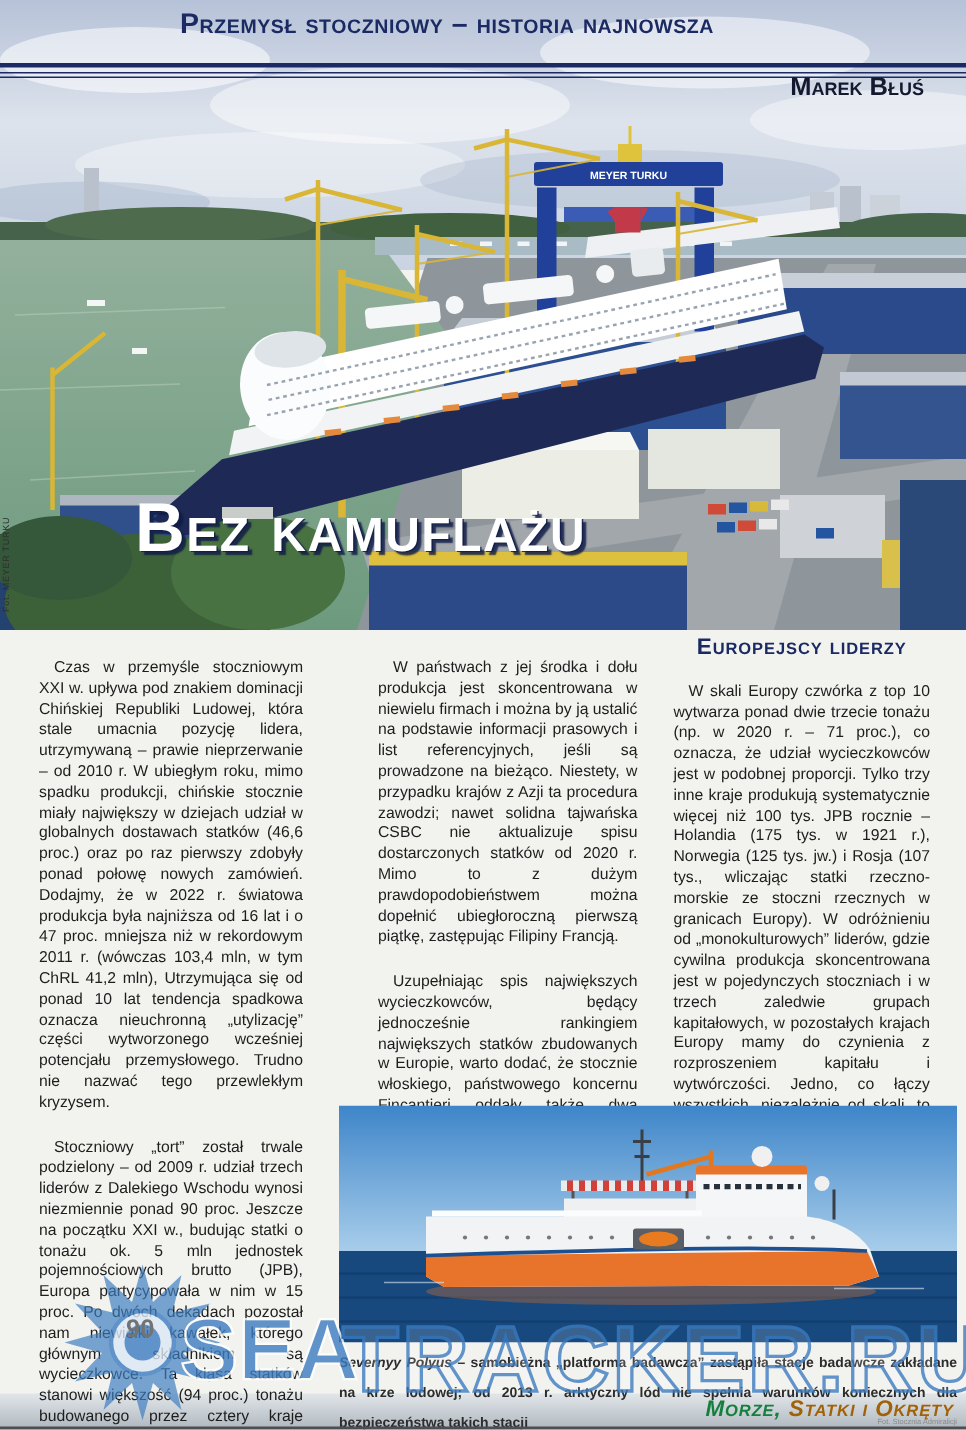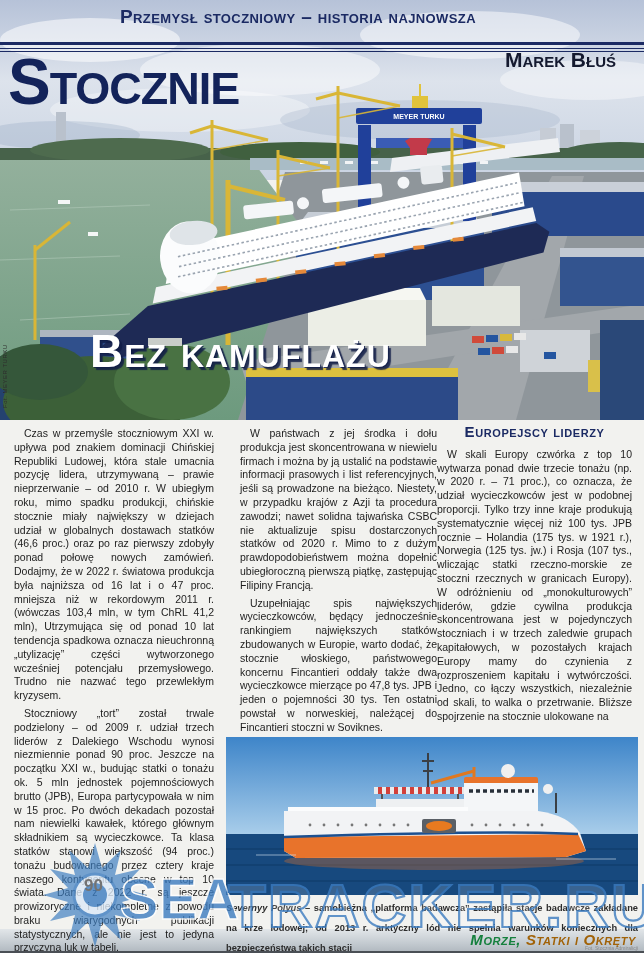--- a/index.html
+++ b/index.html
@@ -10,33 +10,33 @@
   .hero svg{display:block;}
   
   .kicker{position:absolute;top:6px;left:0;width:596px;text-align:center;
           font-variant:small-caps;font-weight:bold;font-size:19px;letter-spacing:.4px;
           color:#1b2a63;z-index:3;}
   .rule{position:absolute;left:0;width:644px;background:#1b2a63;z-index:3;}
   .rule.r1{top:42px;height:3px;}
   .rule.r2{top:48px;height:1px;}
   .rule.r3{top:51px;height:1px;}
   .author{position:absolute;top:48px;right:28px;font-variant:small-caps;font-weight:bold;
-          font-size:21px;color:#14192f;z-index:3;}
+          font-size:17px;color:#14192f;z-index:3;}
   .big-title{position:absolute;top:50px;left:8px;font-variant:small-caps;font-weight:900;
           font-size:64px;line-height:1;letter-spacing:-1px;color:#13235a;z-index:3;}
   .overlay-title{position:absolute;top:324px;left:90px;width:548px;text-align:left;
           font-variant:small-caps;font-weight:900;font-size:46px;letter-spacing:1px;color:#fff;
           text-shadow:3px 3px 1px rgba(16,28,70,.85),1px 1px 0 rgba(16,28,70,.8);z-index:3;}
   .hero-credit{position:absolute;left:2px;top:408px;transform:rotate(-90deg);
           transform-origin:left top;font-size:6px;color:#2e2e2e;letter-spacing:.5px;z-index:3;
           white-space:nowrap;}
   
   .col{position:absolute;top:423px;text-align:justify;font-size:10.5px;line-height:13.8px;
        color:#1d1d1d;z-index:2;}
-  .col p{margin:4px;text-indent:10px;}
+  .col p{margin:16px;text-indent:10px;}
   .col1{left:10px;width:208px;}
   .col2{left:236px;width:205px;}
   .col3{left:433px;width:203px;}
   .col3 h2{margin:2px 0 9px;text-align:center;font-variant:small-caps;font-size:15px;
        font-weight:bold;letter-spacing:.6px;color:#1b2a63;}
   
   .vessel{position:absolute;left:226px;top:737px;width:412px;z-index:2;}
   .vessel svg{display:block;}
   .caption{position:relative;margin-top:3px;font-size:9.3px;line-height:20px;color:#2c2c2c;
        font-weight:bold;text-align:justify;}
@@ -243,21 +243,20 @@
           <rect x="88" y="232" width="10" height="4"></rect>
       </g>
     </svg>
   </div>
 
   <div class="kicker">Przemysł stoczniowy – historia najnowsza</div>
   <div class="rule r1"></div>
   <div class="rule r2"></div>
   <div class="rule r3"></div>
   <div class="author">Marek Błuś</div>
-  <div class="big-title">Stocznie</div>
   <div class="overlay-title">Bez kamuflażu</div>
   <div class="hero-credit">Fot. MEYER TURKU</div>
 
   <div class="col col1">
     <p>Czas w przemyśle stoczniowym XXI w. upływa pod znakiem dominacji Chińskiej Republiki Ludowej, która stale umacnia pozycję lidera, utrzymywaną – prawie nieprzerwanie – od 2010 r. W ubiegłym roku, mimo spadku produkcji, chińskie stocznie miały największy w dziejach udział w globalnych dostawach statków (46,6 proc.) oraz po raz pierwszy zdobyły ponad połowę nowych zamówień. Dodajmy, że w 2022 r. światowa produkcja była najniższa od 16 lat i o 47 proc. mniejsza niż w rekordowym 2011 r. (wówczas 103,4 mln, w tym ChRL 41,2 mln), Utrzymująca się od ponad 10 lat tendencja spadkowa oznacza nieuchronną „utylizację” części wytworzonego wcześniej potencjału przemysłowego. Trudno nie nazwać tego przewlekłym kryzysem.</p>
     <p>Stoczniowy „tort” został trwale podzielony – od 2009 r. udział trzech liderów z Dalekiego Wschodu wynosi niezmiennie ponad 90 proc. Jeszcze na początku XXI w., budując statki o tonażu ok. 5 mln jednostek pojemnościowych brutto (JPB), Europa partycypowała w nim w 15 proc. Po dwóch dekadach pozostał nam niewielki kawałek, którego głównym składnikiem są wycieczkowce. Ta klasa statków stanowi większość (94 proc.) tonażu budowanego przez cztery kraje naszego kontynentu obecne w top 10 świata. Dane z 2022 r. są jeszcze prowizoryczne i niekompletne z powodu braku wiarygodnych publikacji statystycznych, ale nie jest to jedyna przyczyna luk w tabeli.</p>
   </div>
   <div class="col col2">
     <p>W państwach z jej środka i dołu produkcja jest skoncentrowana w niewielu firmach i można by ją ustalić na podstawie informacji prasowych i list referencyjnych, jeśli są prowadzone na bieżąco. Niestety, w przypadku krajów z Azji ta procedura zawodzi; nawet solidna tajwańska CSBC nie aktualizuje spisu dostarczonych statków od 2020 r. Mimo to z dużym prawdopodobieństwem można dopełnić ubiegłoroczną pierwszą piątkę, zastępując Filipiny Francją.</p>
     <p>Uzupełniając spis największych wycieczkowców, będący jednocześnie rankingiem największych statków zbudowanych w Europie, warto dodać, że stocznie włoskiego, państwowego koncernu Fincantieri oddały także dwa wycieczkowce mierzące po 47,8 tys. JPB i jeden o pojemności 30 tys. Ten ostatni powstał w norweskiej, należącej do Fincantieri stoczni w Soviknes.</p>

